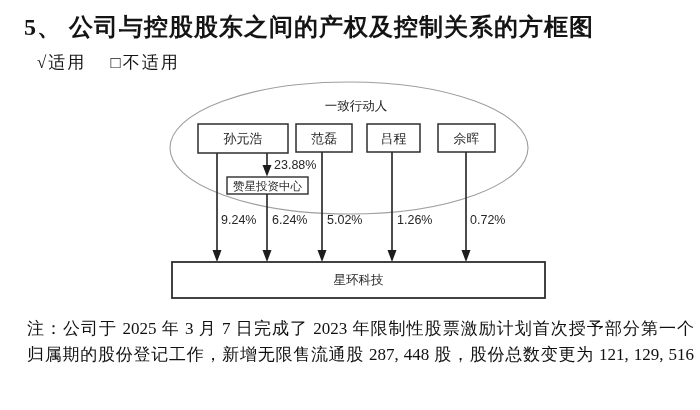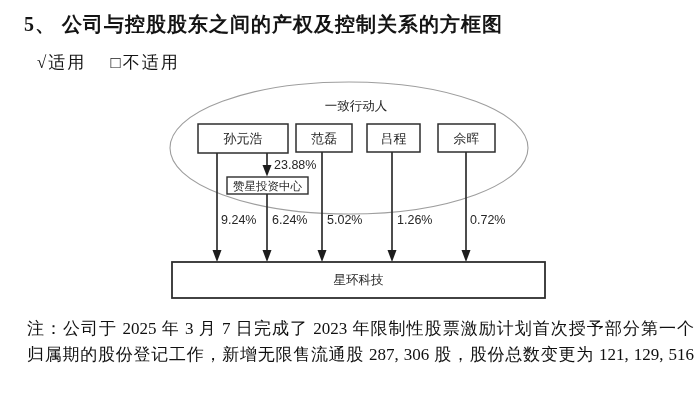--- a/index.html
+++ b/index.html
@@ -2,21 +2,21 @@
 <html><head>
 <meta charset="utf-8">
 <style>
   html,body { margin:0; padding:0; background:#ffffff; }
   .page {
     position:relative; width:700px; height:410px; background:#ffffff;
     overflow:hidden; font-family:"Liberation Serif", serif; color:#141414;
   }
   .section-title {
     position:absolute; left:24px; top:11px; margin:0;
-    font-size:20px; font-weight:bold; letter-spacing:1px; white-space:nowrap;
+    font-size:24px; font-weight:bold; letter-spacing:1px; white-space:nowrap;
   }
   .applicability {
     position:absolute; left:37px; top:51px;
     font-size:17px; letter-spacing:2px; white-space:nowrap;
   }
   .applicability .not-applicable { margin-left:18px; }
   svg.diagram { position:absolute; left:0; top:0; }
   .ellipse { fill:none; stroke:#9e9e9e; stroke-width:1.1; }
   .box  { fill:#ffffff; stroke:#2e2e2e; stroke-width:1.5; }
   .box-small { stroke-width:1.4; }
@@ -91,16 +91,16 @@
     <text class="t-pct" x="327" y="224">5.02%</text>
     <text class="t-pct" x="397" y="224">1.26%</text>
     <text class="t-pct" x="470" y="224">0.72%</text>
 
     <rect class="box box-company" x="172" y="262" width="373" height="36"></rect>
     <text class="t-co" x="358.5" y="284">星环科技</text>
   </svg>
 
   <div class="note">
     <div class="just">注：公司于 2025 年 3 月 7 日完成了 2023 年限制性股票激励计划首次授予部分第一个</div>
-    <div class="just">归属期的股份登记工作，新增无限售流通股 287, 306 股，股份总数变更为 121, 129, 516</div>
+    <div class="just">归属期的股份登记工作，新增无限售流通股 287, 448 股，股份总数变更为 121, 129, 516</div>
   </div>
 
 </div>
 
 </body></html>

